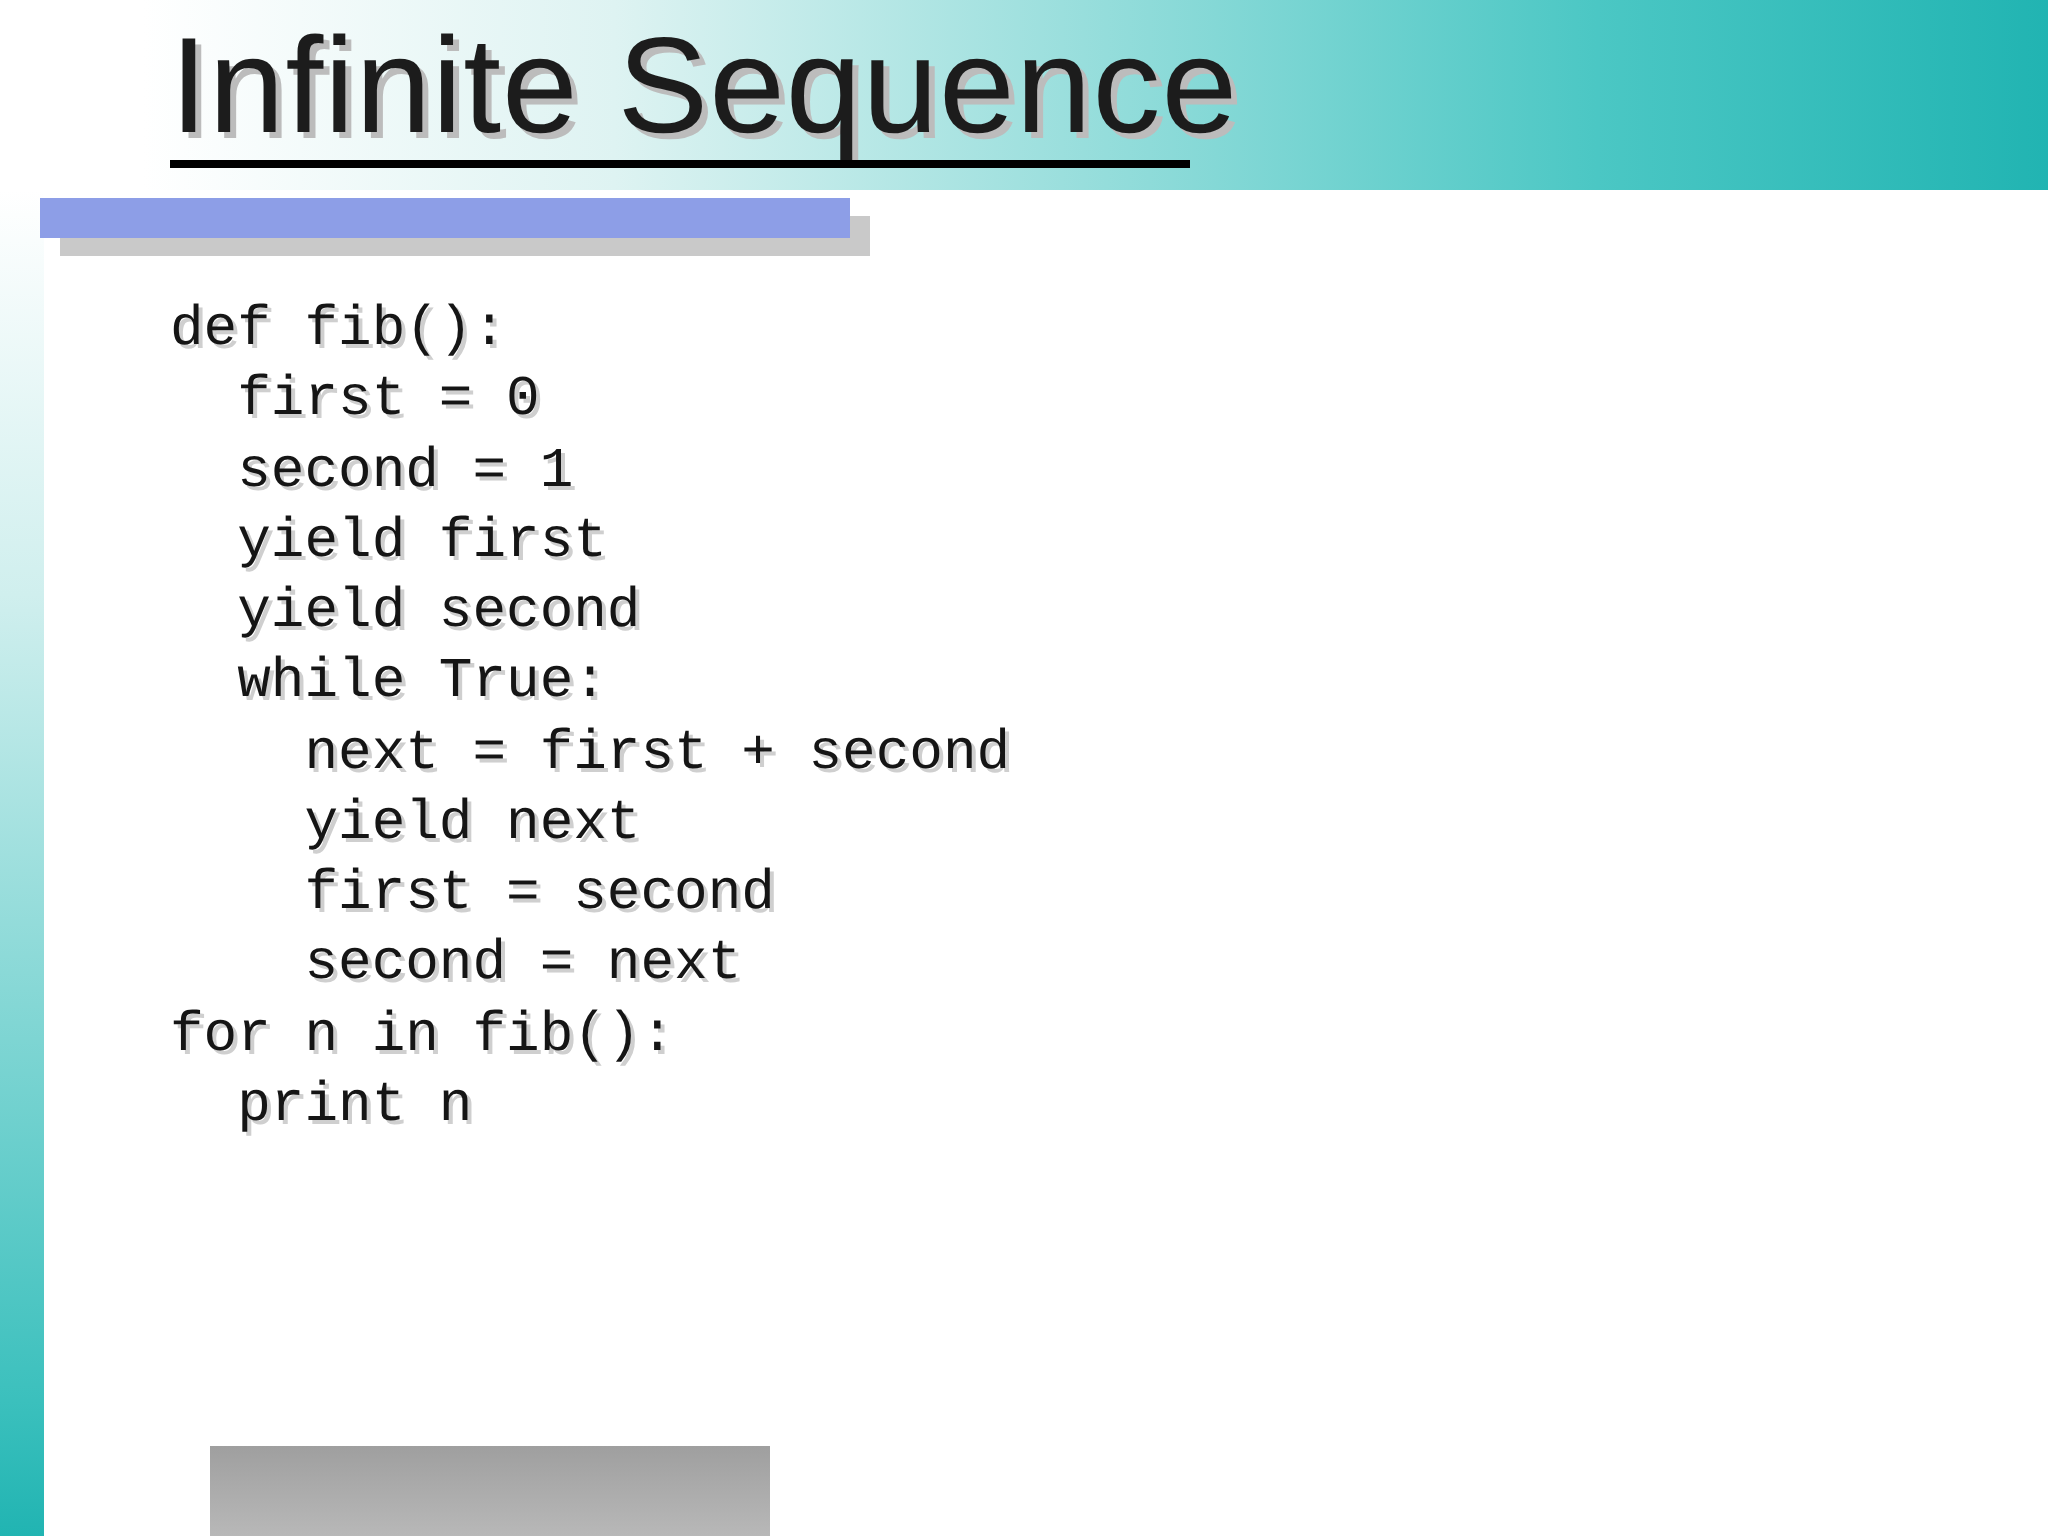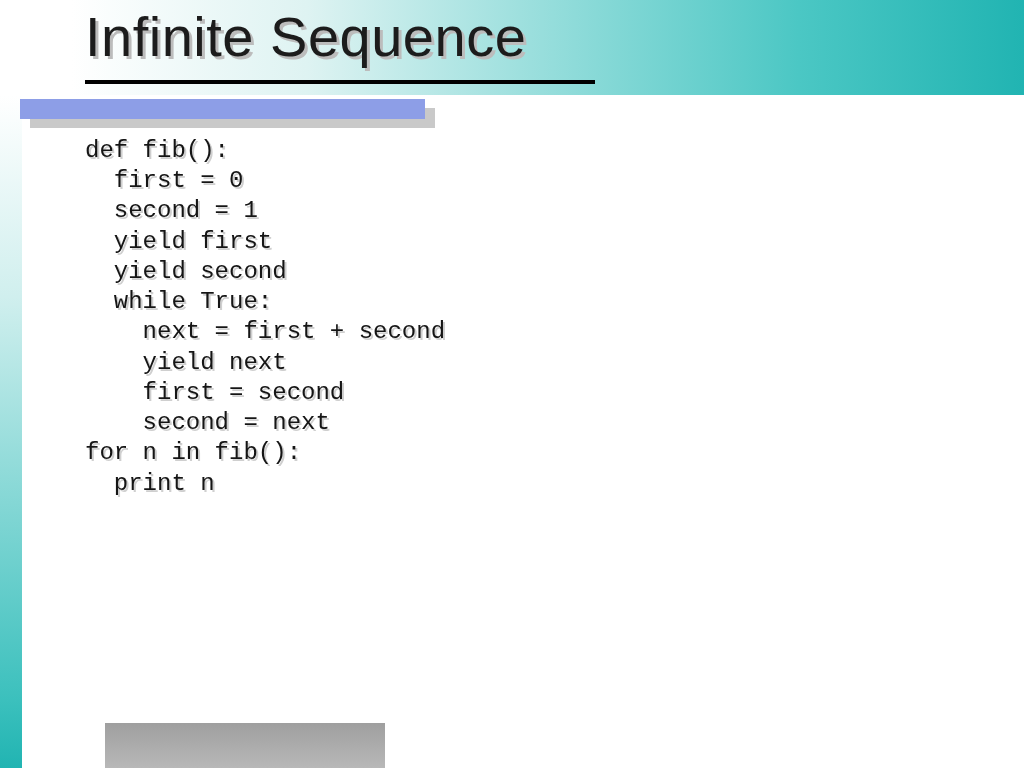--- a/index.html
+++ b/index.html
@@ -18,21 +18,21 @@
                   #ffffff 0%,
                   #ffffff 7%,
                   #def3f2 30%,
                   #4bc7c4 78%,
                   #21b4b2 100%);
   }
 
   .title {
     position: absolute;
     top: 0; left: 85px;
-    font-size: 56px;
+    font-size: 68px;
     font-weight: 400;
     color: #1c1c1c;
     text-shadow: 3px 3px 0 #bcbcbc;
     letter-spacing: 0.5px;
     line-height: 1.1;
     padding-top: 6px;
   }
 
   .title-underline {
     position: absolute;
@@ -65,24 +65,24 @@
     background: linear-gradient(180deg,
                   #ffffff 0%,
                   #d0efee 30%,
                   #3bc0bd 90%,
                   #21b4b2 100%);
   }
 
   
   .code {
     position: absolute;
-    top: 136px;
+    top: 148px;
     left: 85px;
     font-family: "Courier New", Courier, monospace;
-    font-size: 24px;
+    font-size: 28px;
     line-height: 1.26;
     color: #151515;
     white-space: pre;
     text-shadow: 2px 2px 0 #cfcfcf;
   }
 
   
   .bottom-grey {
     position: absolute;
     left: 105px;

